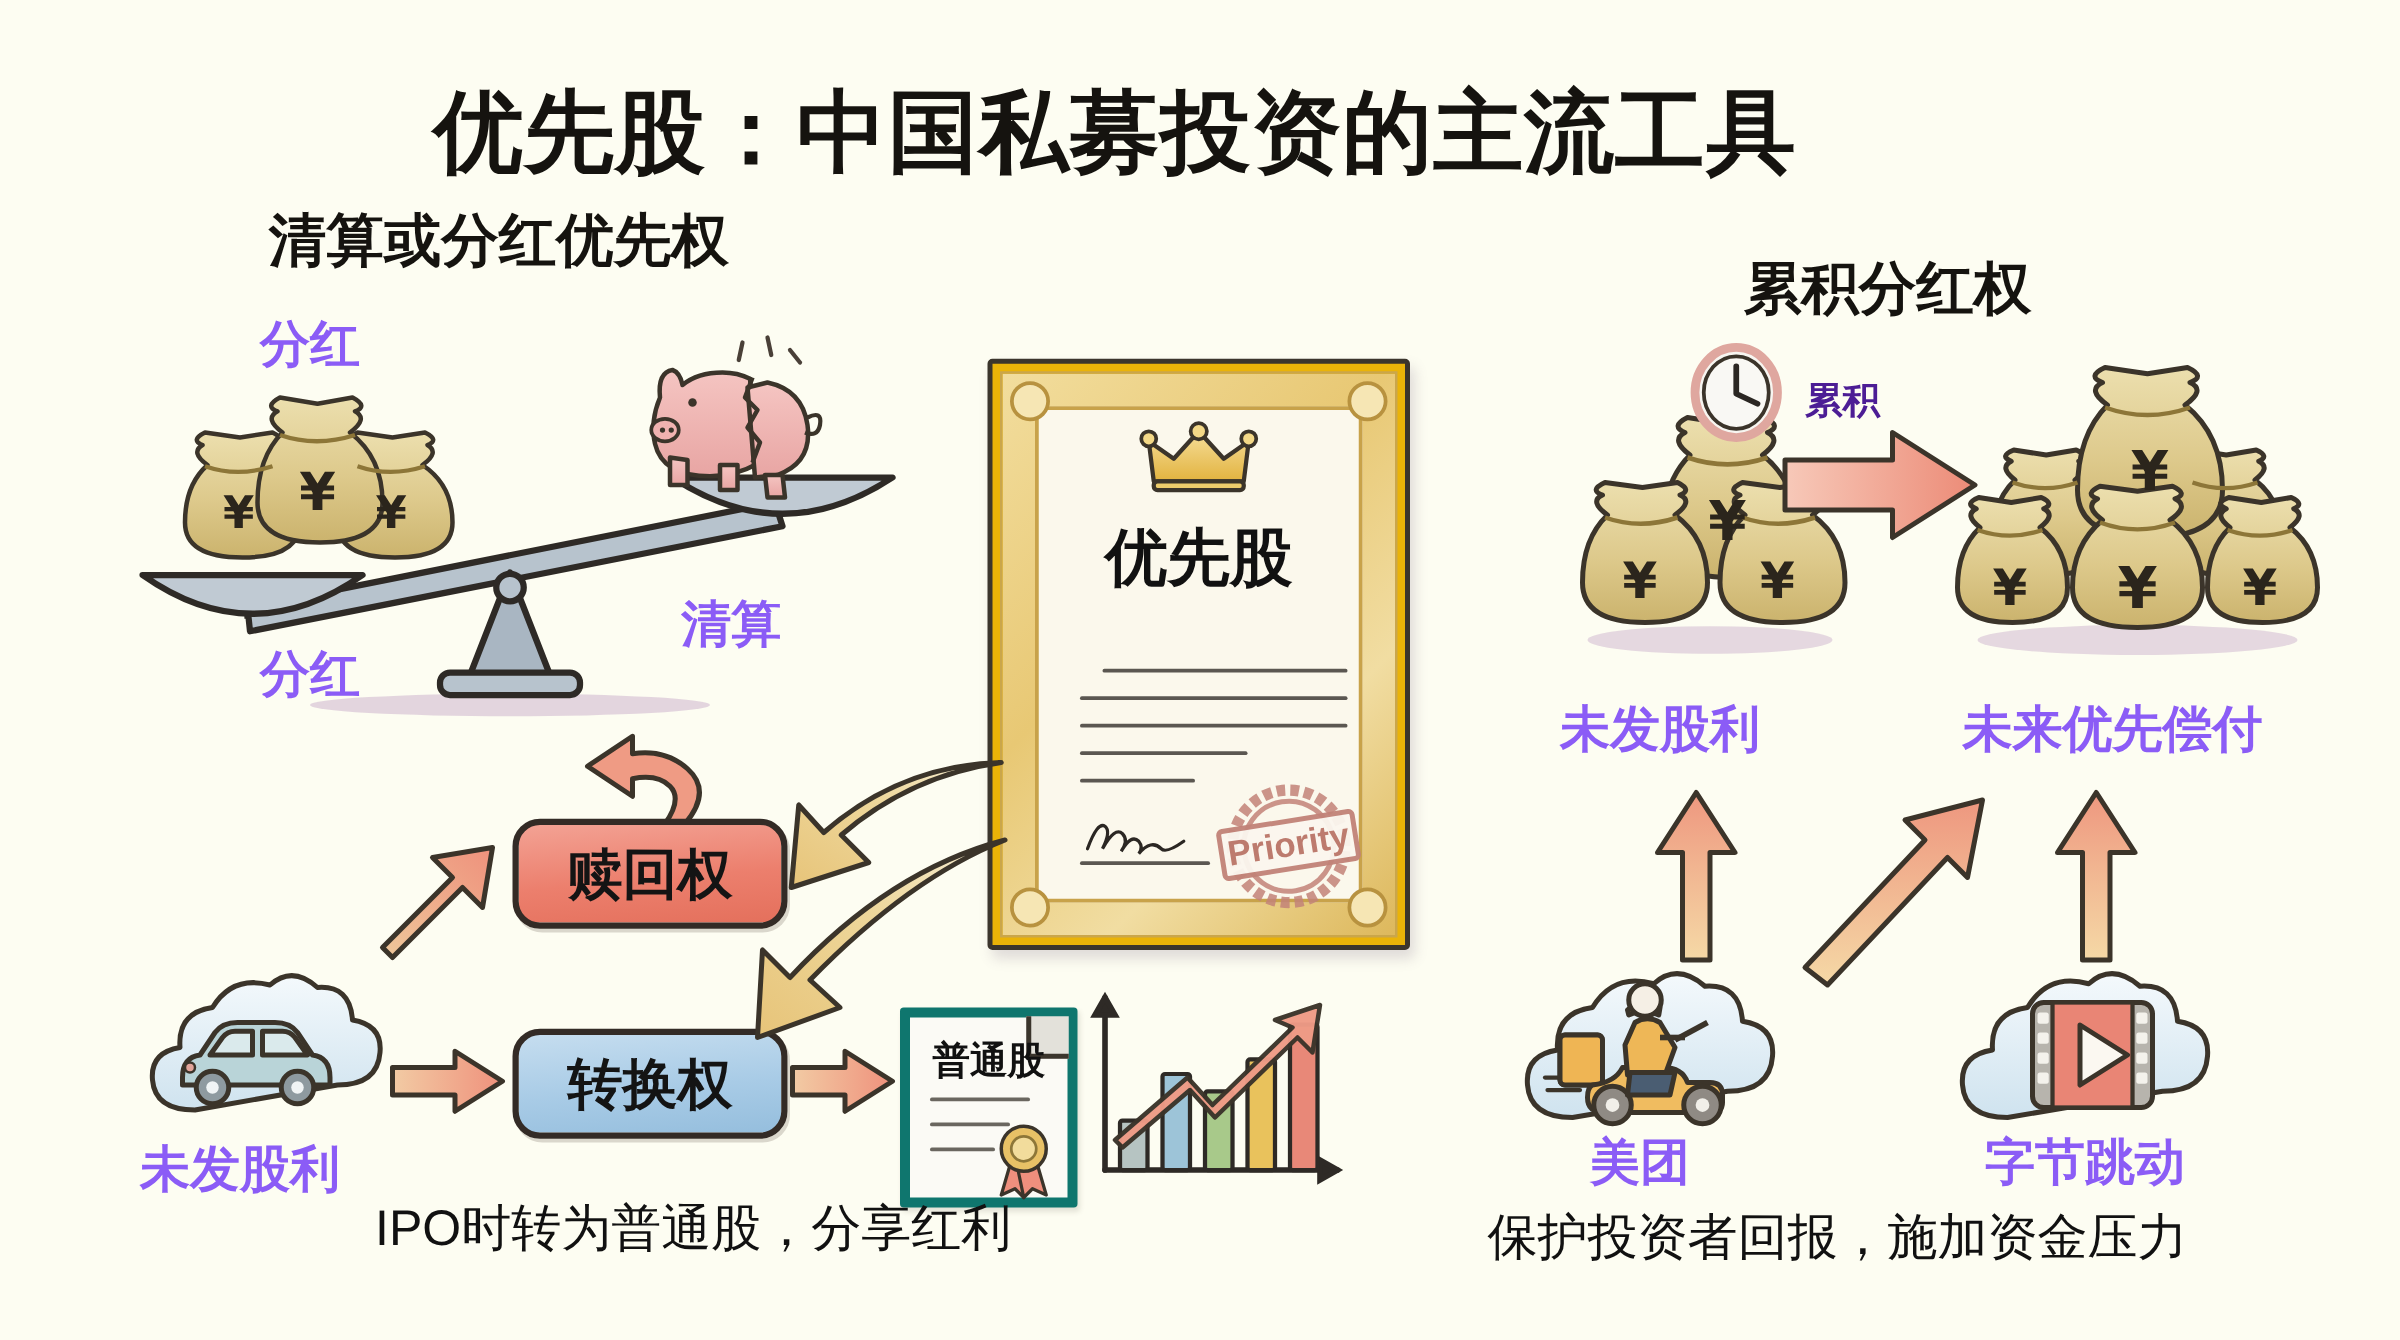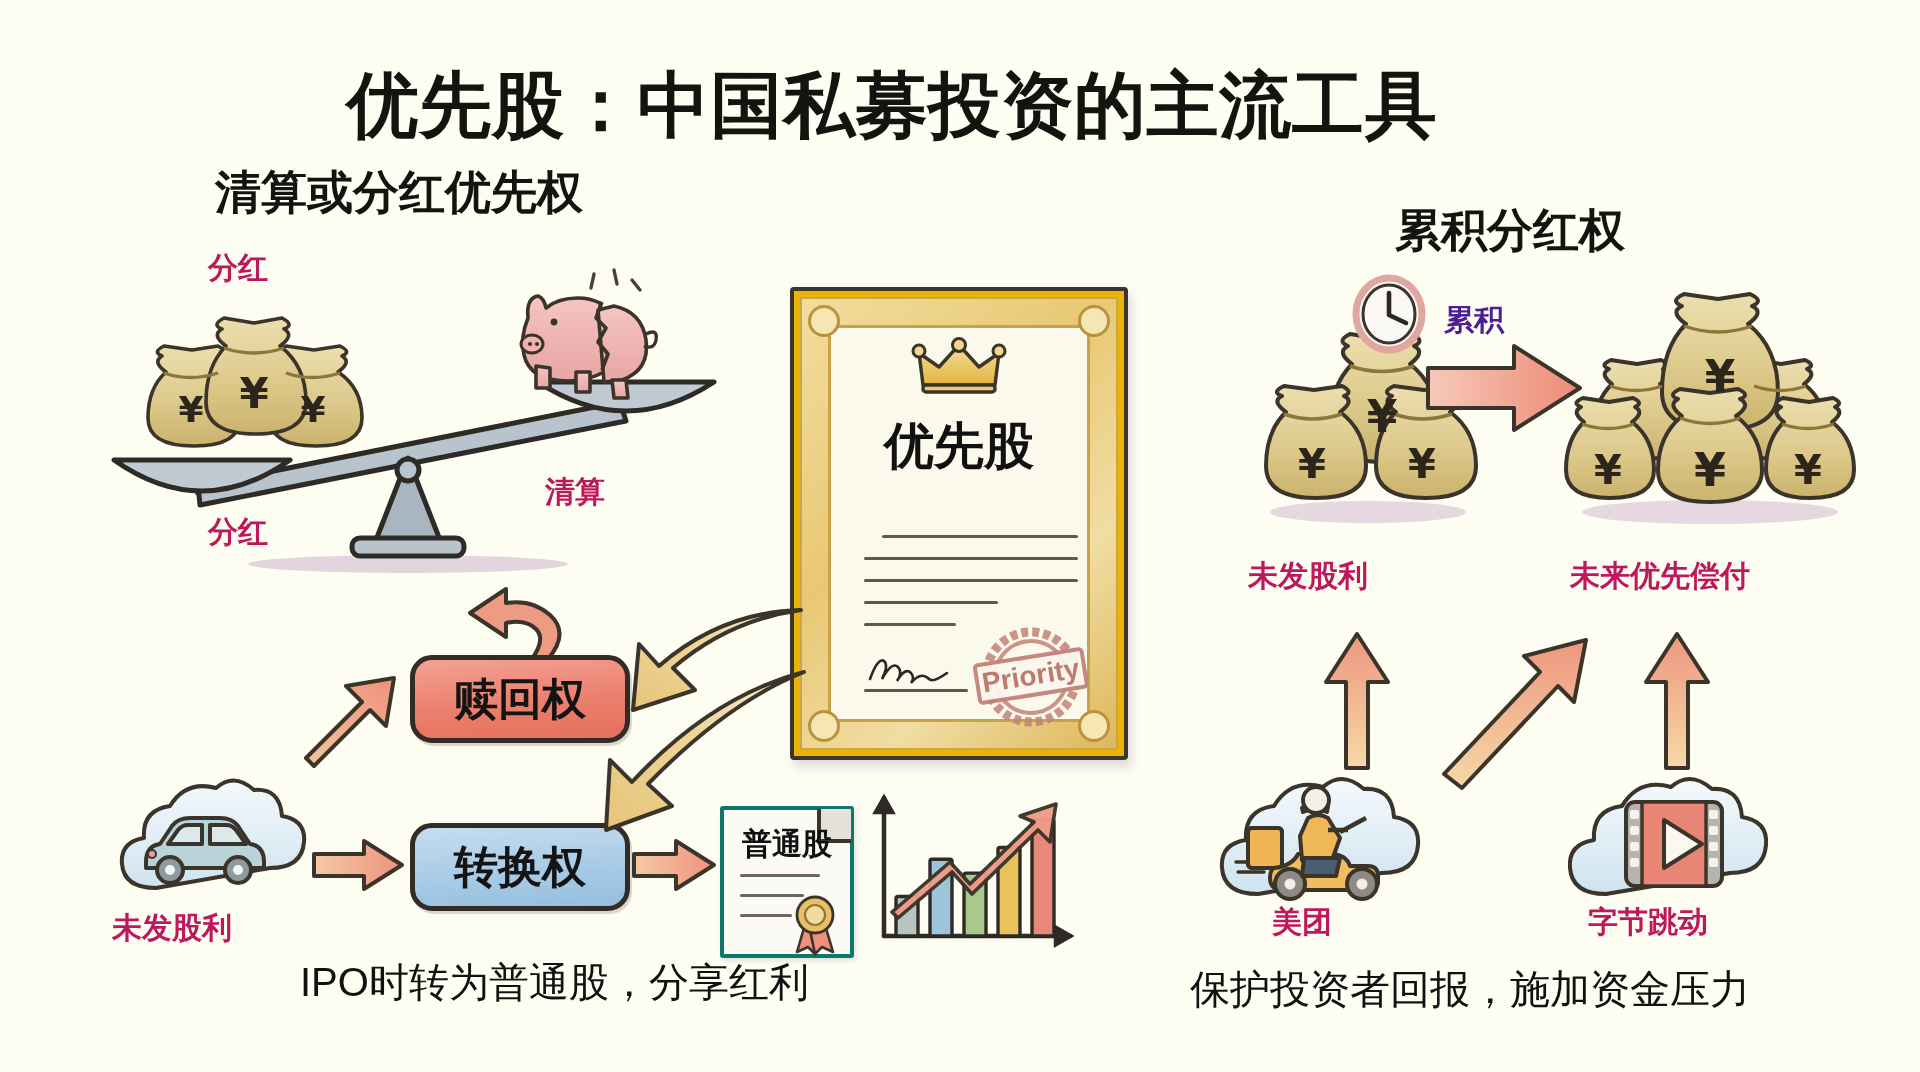--- a/index.html
+++ b/index.html
@@ -21,21 +21,21 @@
     letter-spacing:.01em;
     margin-top:22px;
   }
 
   
   .sec-head{font-size:46px;font-weight:bold;color:#15130f;white-space:nowrap;}
   #head-left{left:215px;top:162px;}
   #head-right{left:1395px;top:162px;margin-top:38px;}
 
   
-  .lbl-lg{font-size:30px;font-weight:bold;color:#be185d;white-space:nowrap;}
+  .lbl-lg{font-size:40px;font-weight:bold;color:#8b5cf6;white-space:nowrap;}
   .lbl-sm{font-size:30px;font-weight:bold;color:#4c1d95;white-space:nowrap;}
   .caption{font-size:40px;font-weight:normal;color:#111;white-space:nowrap;}
 
   
   .pill{
     border:5px solid #332b26;border-radius:22px;
     display:flex;align-items:center;justify-content:center;
     font-size:44px;font-weight:bold;color:#141414;
     box-shadow:2px 3px 0 rgba(60,45,35,.18);
   }
@@ -83,21 +83,21 @@
     position:absolute;left:0;right:0;top:183px;text-align:center;
     font-size:30px;font-weight:bold;color:#111;letter-spacing:-.01em;
   }
   .rule{position:absolute;height:3px;background:#5b5751;border-radius:2px;}
   #sig{position:absolute;left:72px;top:360px;}
   #stamp{position:absolute;left:175px;top:330px;transform:rotate(-9deg);}
 
   
   #doc-common{
     left:720px;top:806px;width:126px;height:144px;
-    background:#fbfaf5;border:4px solid #0f766e;border-radius:3px;
+    background:#fbfaf5;border:8px solid #0f766e;border-radius:3px;
     box-shadow:2px 3px 4px rgba(90,80,70,.15);
   }
   #doc-common .fold{
     position:absolute;right:-1px;top:-1px;width:30px;height:30px;
     background:#e3e1da;border-left:4px solid #3b352c;border-bottom:4px solid #3b352c;
   }
   #doc-common .dtitle{
     position:absolute;left:0;right:0;top:14px;text-align:center;
     font-size:30px;font-weight:bold;color:#111;
   }

